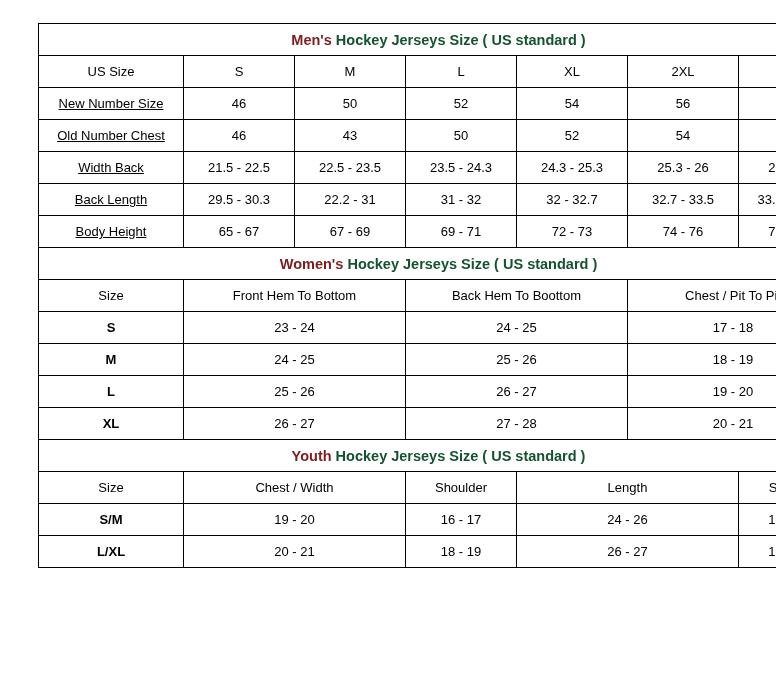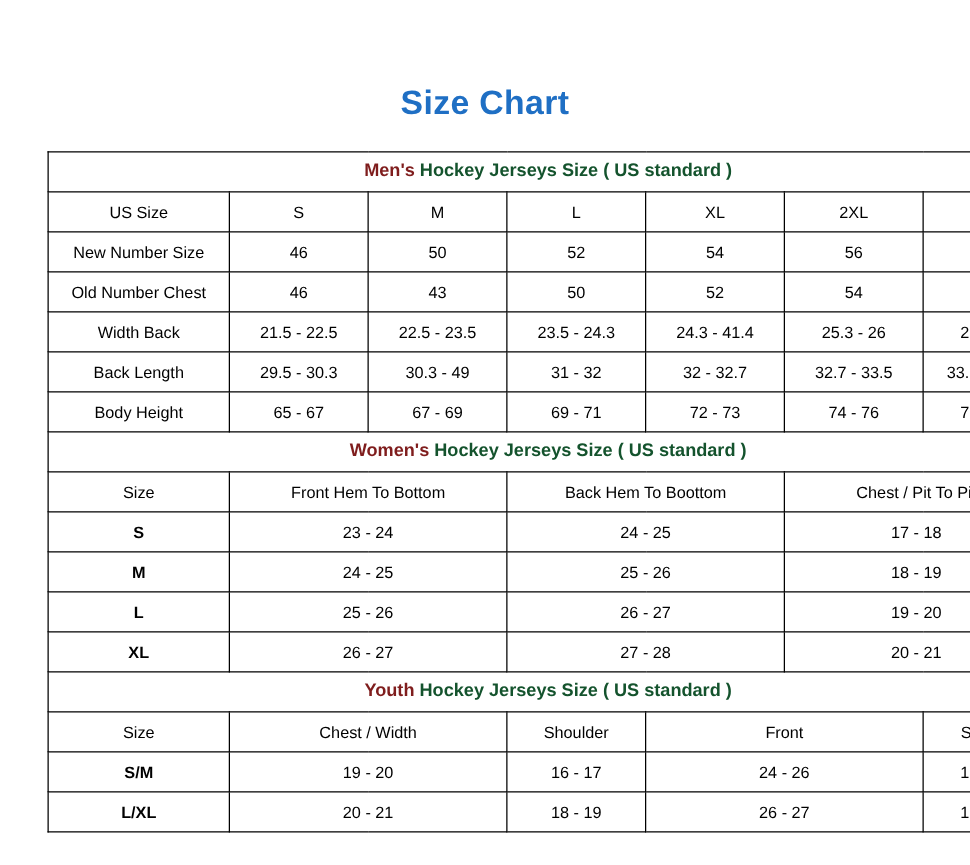--- a/index.html
+++ b/index.html
@@ -58,31 +58,31 @@
   }
   td.section .rest {
     color: #14532d;
     font-weight: bold;
   }
   td.colhead {
     font-weight: normal;
   }
   td.rowlabel {
     font-weight: normal;
+    text-decoration: underline;
   }
   td.rowlabel-b {
     font-weight: bold;
   }
 </style>
 </head>
 <body>
 
 <div class="page">
 
-  <div class="title">Size Chart</div>
 
   <table class="chart">
     <colgroup>
       <col style="width:145px">
       <col style="width:111px">
       <col style="width:111px">
       <col style="width:111px">
       <col style="width:111px">
       <col style="width:111px">
       <col style="width:100px">
@@ -119,28 +119,28 @@
         <td>50</td>
         <td>52</td>
         <td>54</td>
         <td>56</td>
       </tr>
       <tr>
         <td class="rowlabel">Width Back</td>
         <td>21.5 - 22.5</td>
         <td>22.5 - 23.5</td>
         <td>23.5 - 24.3</td>
-        <td>24.3 - 41.4</td>
+        <td>24.3 - 25.3</td>
         <td>25.3 - 26</td>
         <td>26 - 27</td>
       </tr>
       <tr>
         <td class="rowlabel">Back Length</td>
         <td>29.5 - 30.3</td>
-        <td>30.3 - 49</td>
+        <td>22.2 - 31</td>
         <td>31 - 32</td>
         <td>32 - 32.7</td>
         <td>32.7 - 33.5</td>
         <td>33.5 - 34.6</td>
       </tr>
       <tr>
         <td class="rowlabel">Body Height</td>
         <td>65 - 67</td>
         <td>67 - 69</td>
         <td>69 - 71</td>
@@ -187,21 +187,21 @@
 
       <tr>
         <td class="section" colspan="7">
           <span class="accent">Youth</span><span class="rest"> Hockey Jerseys Size ( US standard )</span>
         </td>
       </tr>
       <tr>
         <td class="colhead">Size</td>
         <td class="colhead" colspan="2">Chest / Width</td>
         <td class="colhead">Shoulder</td>
-        <td class="colhead" colspan="2">Front</td>
+        <td class="colhead" colspan="2">Length</td>
         <td class="colhead">Sleeve</td>
       </tr>
       <tr>
         <td class="rowlabel-b">S/M</td>
         <td colspan="2">19 - 20</td>
         <td>16 - 17</td>
         <td colspan="2">24 - 26</td>
         <td>18 - 19</td>
       </tr>
       <tr>

